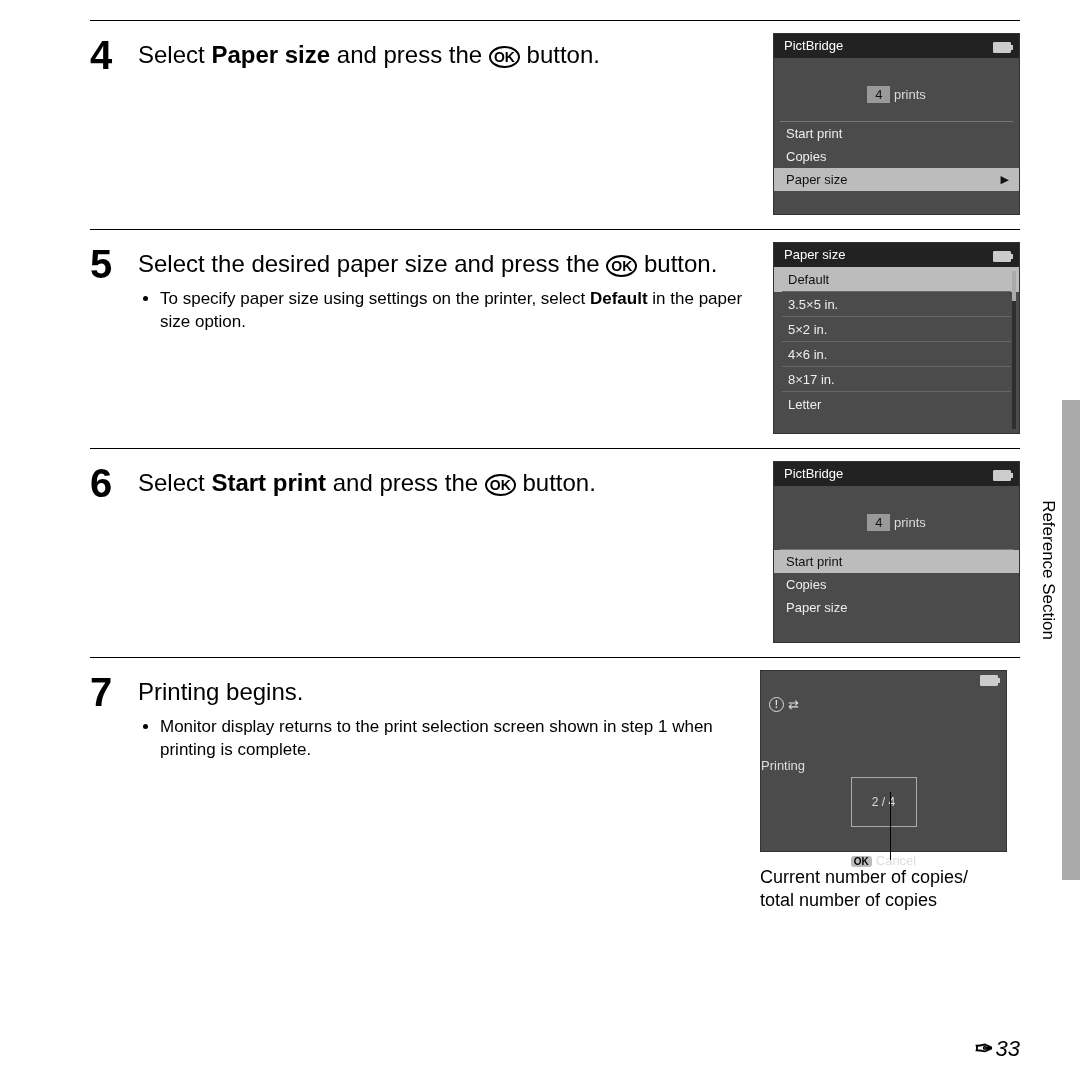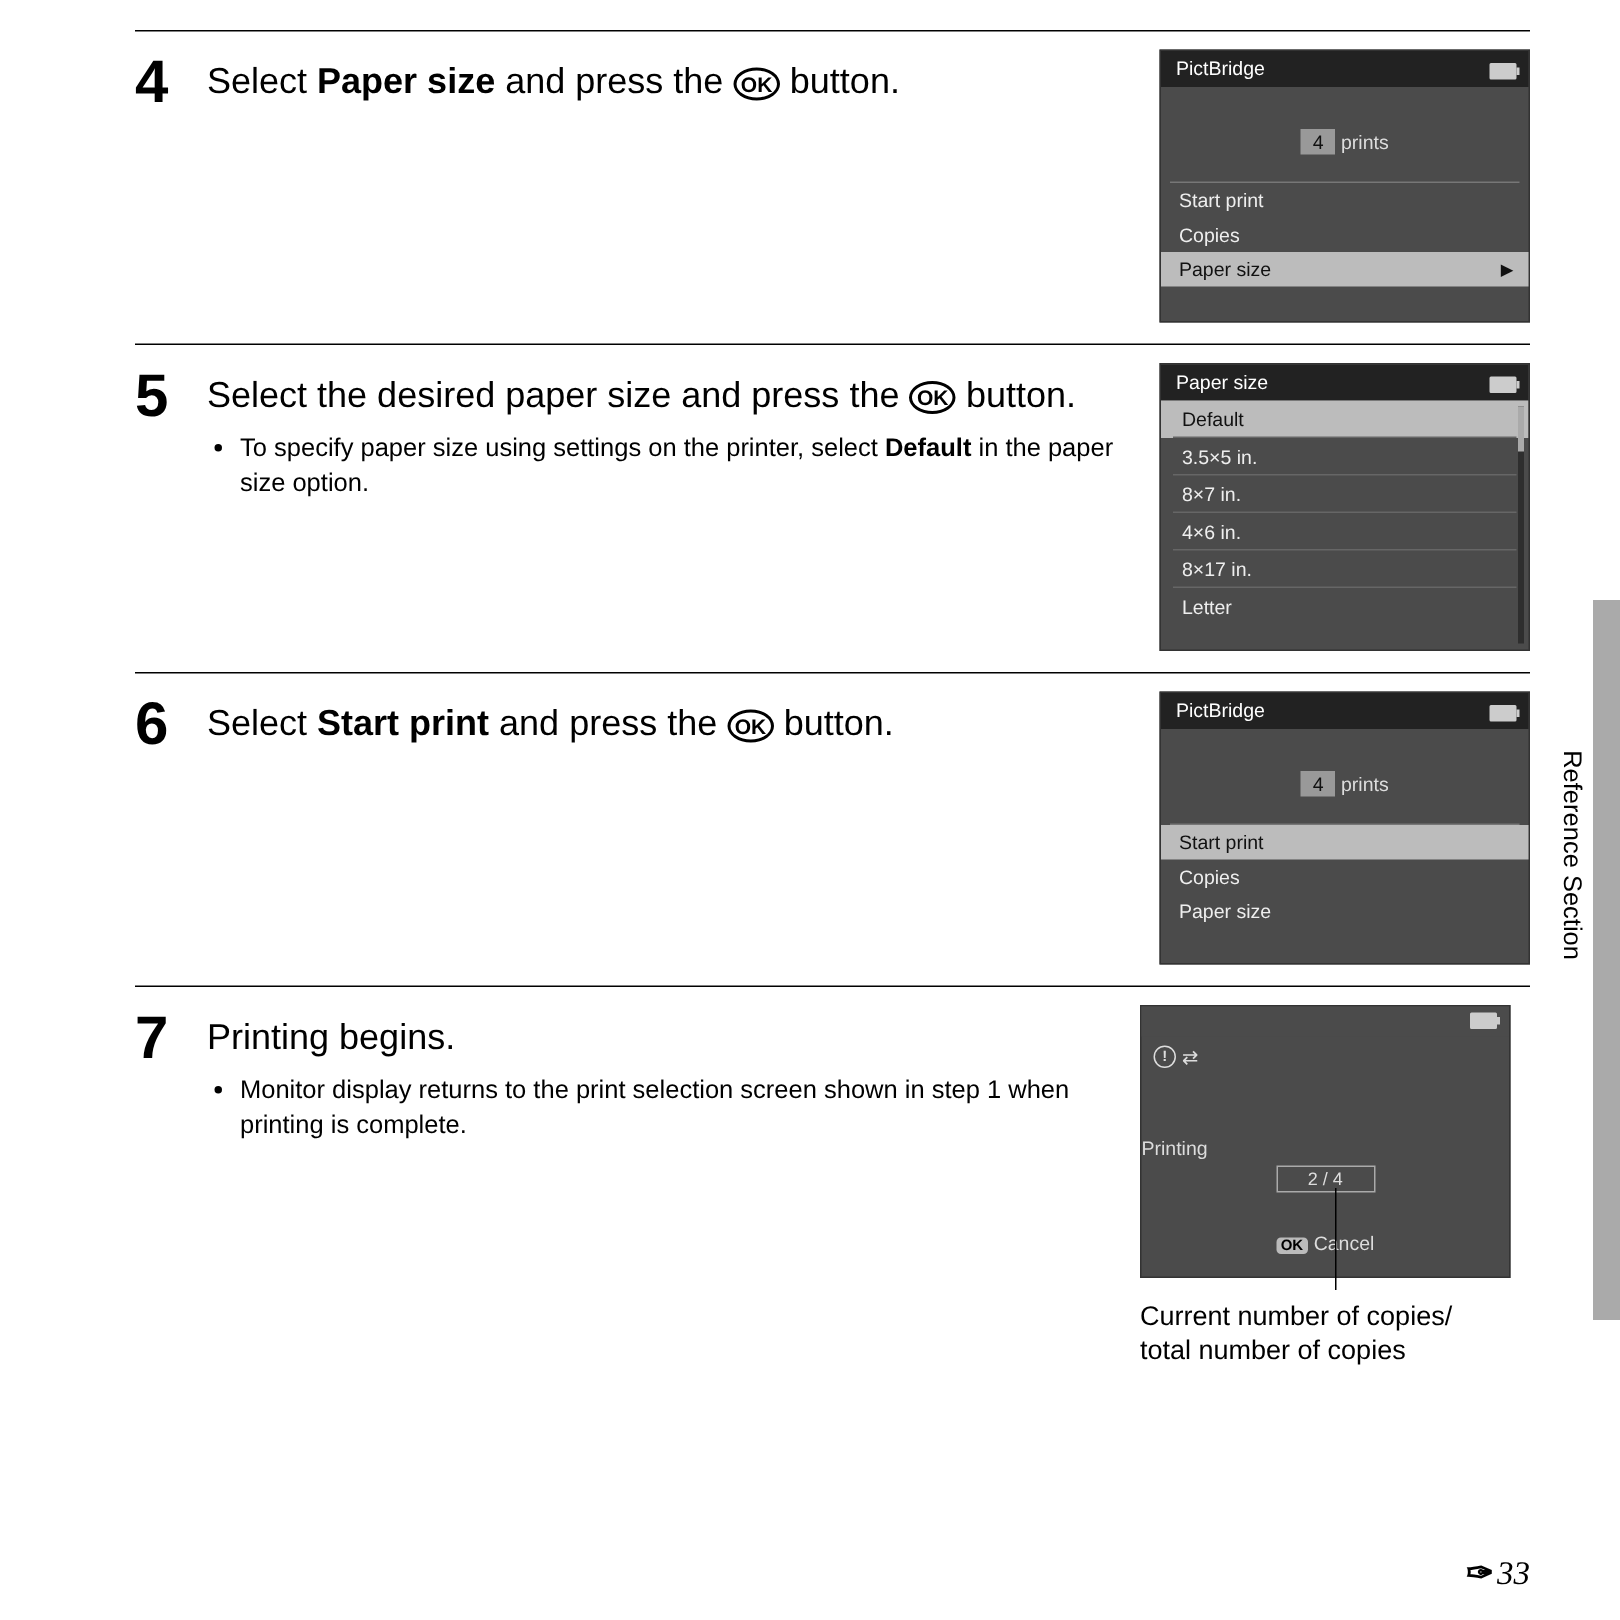--- a/index.html
+++ b/index.html
@@ -24,28 +24,28 @@
   .mrow{padding:4px 10px 4px 12px;font-size:13px;color:#eee;text-align:left}
   .mrow.sel{background:#bcbcbc;color:#111;display:flex;justify-content:space-between;align-items:center}
   .mrow.sel .chev{font-size:11px;color:#111}
   .list .mrow{padding:5px 10px 5px 14px;position:relative}
   .list .mrow:after{content:"";position:absolute;left:8px;right:8px;bottom:0;height:1px;background:#666}
   .list .mrow:last-child:after{display:none}
   .scroll{position:absolute;right:3px;top:28px;bottom:4px;width:4px;background:#2e2e2e}
   .scroll i{position:absolute;left:0;right:0;top:0;height:30px;background:#aaa}
   .printing-screen{height:180px}
   .plabel{color:#ddd;font-size:13px;margin-top:46px}
-  .pcount{width:64px;margin:4px auto 0;border:1px solid #aaa;color:#ddd;text-align:center;font-size:12px;padding:1px 0}
+  .pcount{width:64px;margin:4px auto 0;border:1px solid #aaa;color:#ddd;text-align:center;font-size:12px;padding:17px 0}
   .pcancel{text-align:center;margin-top:26px;font-size:13px;color:#ddd}
   .pcancel .okw{display:inline-block;background:#bbb;color:#000;border-radius:3px;font-size:10px;font-weight:bold;padding:0 3px;margin-right:4px}
   .callout{text-align:left;font-size:18px;line-height:1.3;margin-top:8px}
   .lead{position:absolute;width:1px;background:#000}
   .side-tab{position:absolute;right:0;top:400px;width:18px;height:480px;background:#aaa}
   .side-txt{position:absolute;right:22px;top:640px;transform:rotate(90deg);transform-origin:right top;font-size:17px;white-space:nowrap}
-  .pgnum{position:absolute;right:60px;bottom:18px;font-size:22px;font-style:italic;font-family:Liberation Serif, serif}
+  .pgnum{position:absolute;right:60px;bottom:18px;font-size:22px;font-style:italic;font-family:Liberation Sans, sans-serif}
   .pgnum .ico{font-style:normal;font-weight:bold;margin-right:2px}
   .exicons{display:flex;gap:4px;padding:6px 8px 0 8px;color:#ddd;font-size:13px;align-items:center}
   .exicons .w{display:inline-flex;border:1.5px solid #ddd;border-radius:50%;width:13px;height:13px;align-items:center;justify-content:center;font-size:10px;font-weight:bold}
   .step7wrap{width:260px;flex:none;position:relative}
   .overflow-hide{height:190px;overflow:hidden;position:relative}
 </style>
 </head>
 <body>
 
 <div class="page">
@@ -89,21 +89,21 @@
     <div class="screen overflow-hide">
       <div class="hdr">
           <span>Paper size</span>
           <span class="batt"></span>
         </div>
       <div class="list">
         <div class="mrow sel">
             <span>Default</span>
           </div>
         <div class="mrow">3.5×5 in.</div>
-        <div class="mrow">8×7 in.</div>
+        <div class="mrow">5×2 in.</div>
         <div class="mrow">4×6 in.</div>
         <div class="mrow">8×17 in.</div>
         <div class="mrow">Letter</div>
       </div>
       <div class="scroll">
           <i></i>
         </div>
     </div>
   </div>
 

